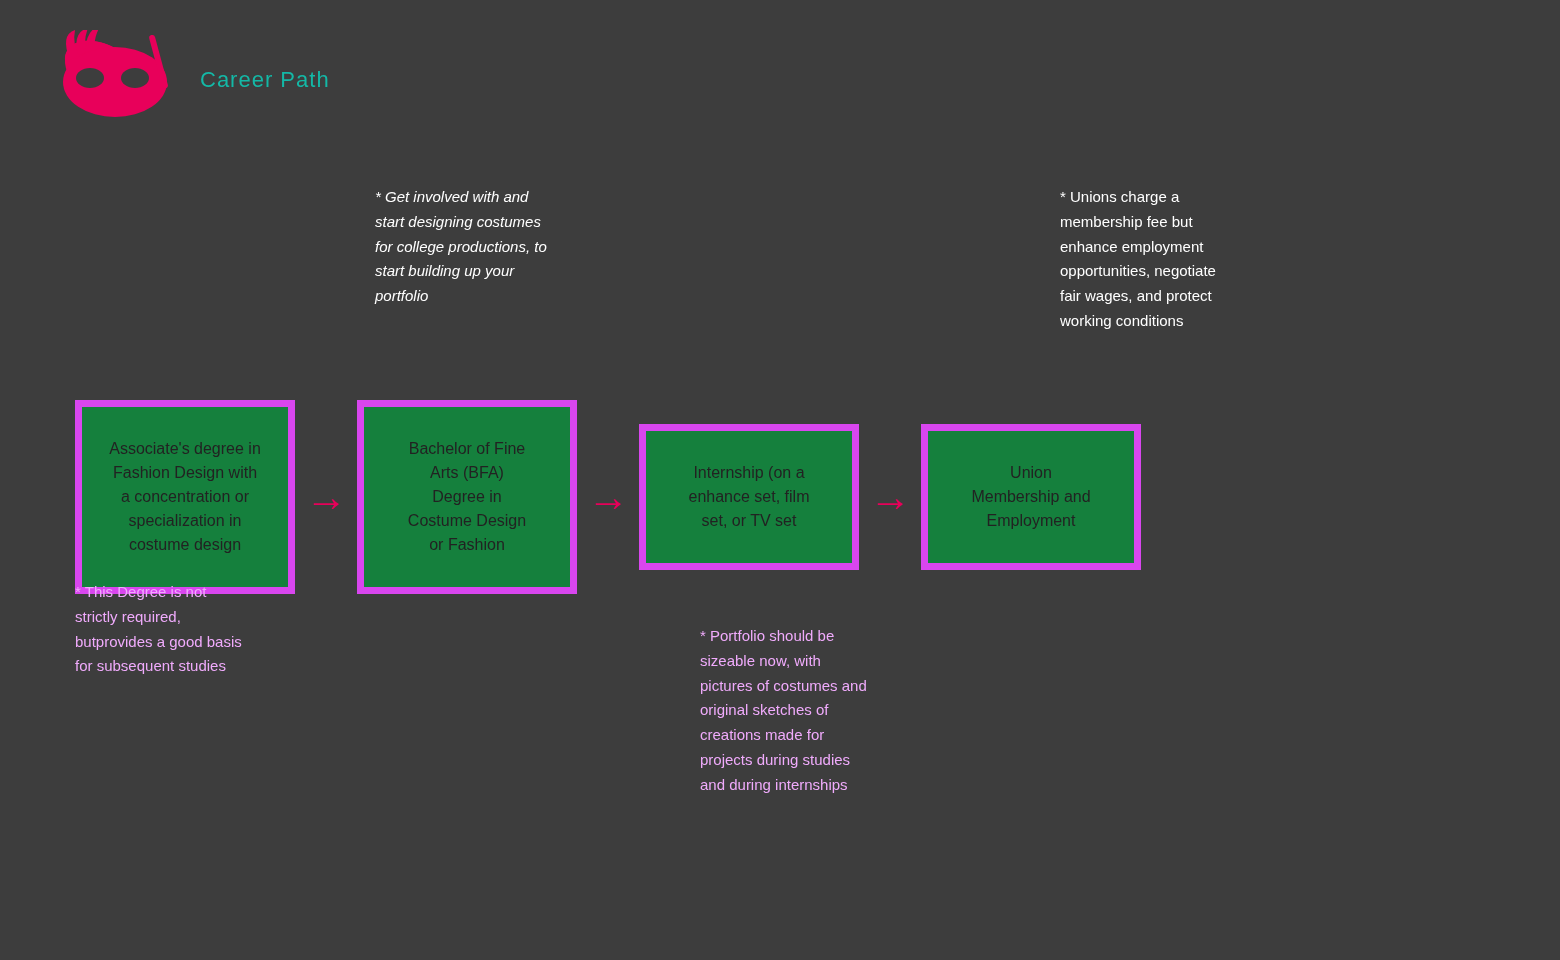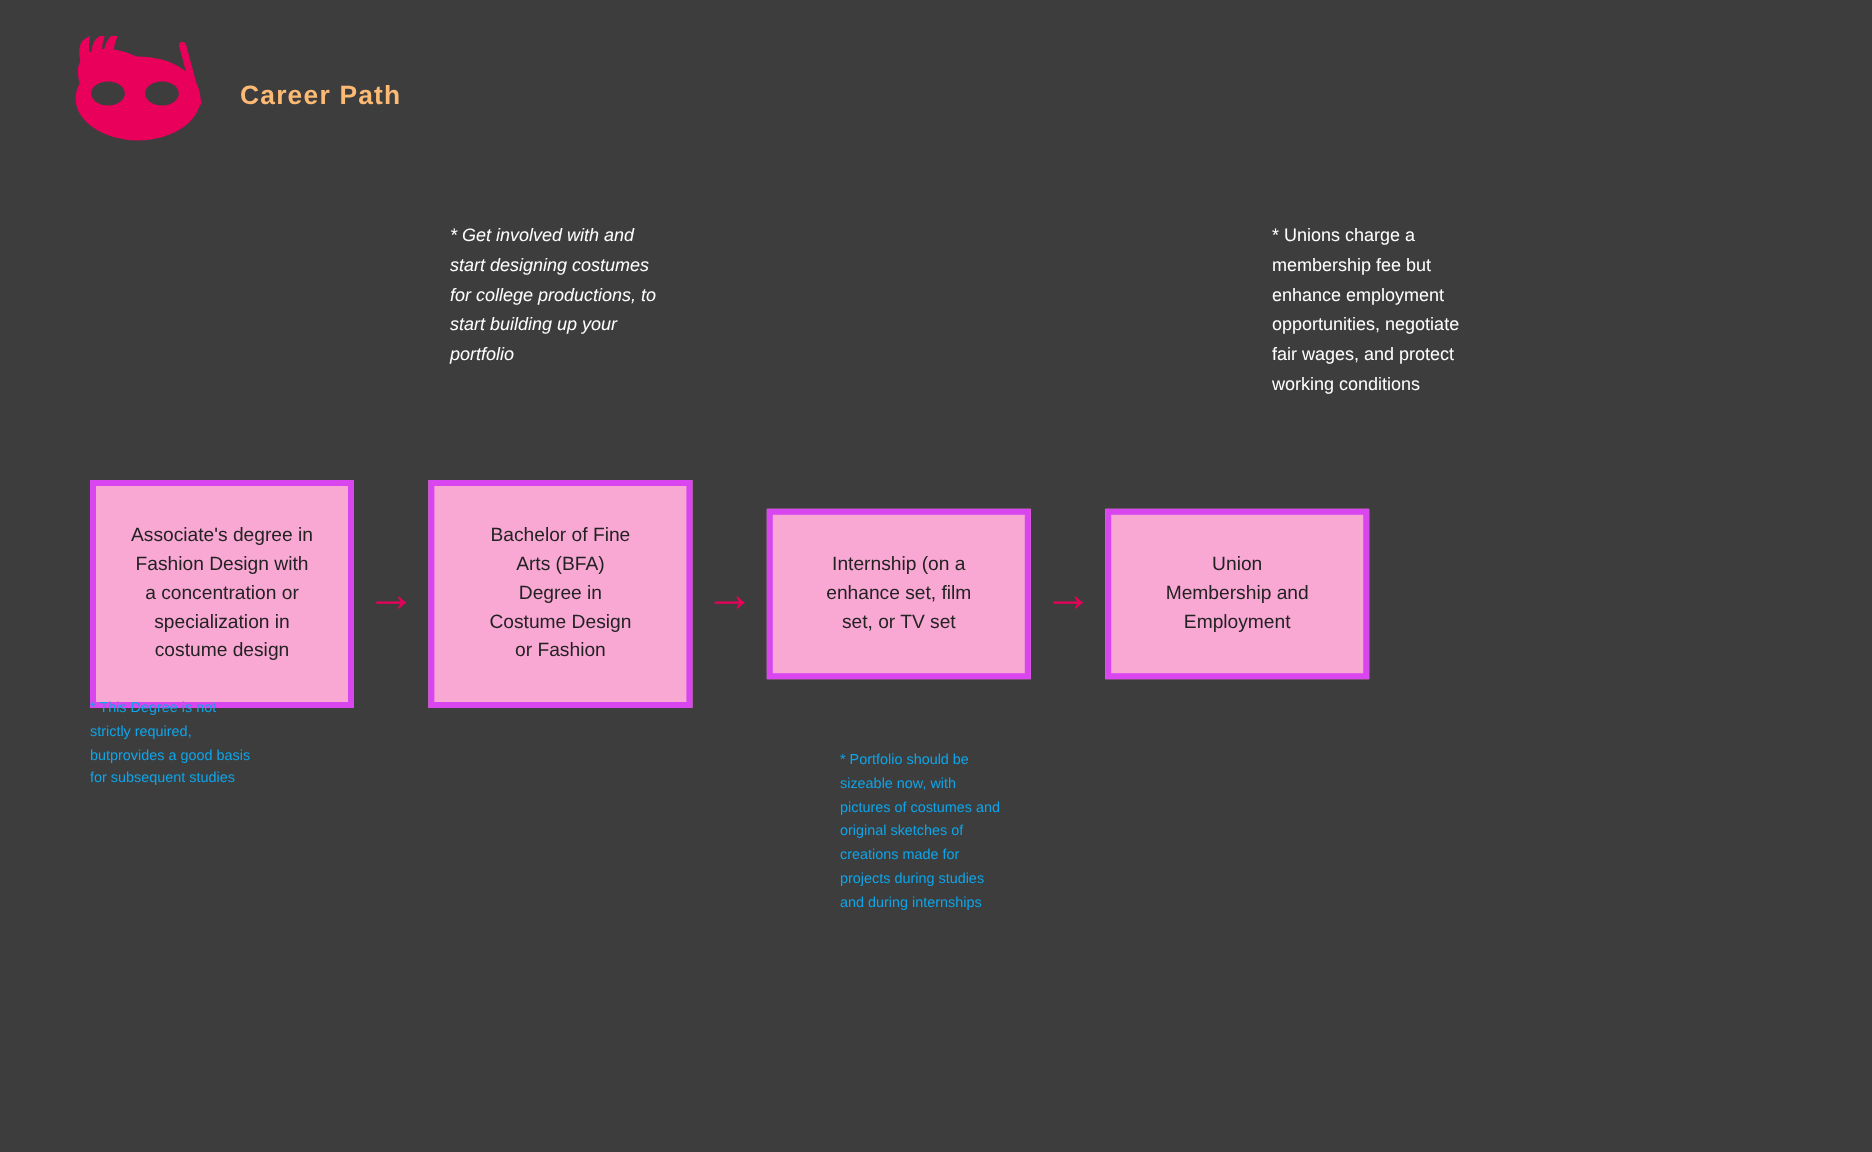--- a/index.html
+++ b/index.html
@@ -36,22 +36,22 @@
     .title-main {
       font-size: 48px;
       font-weight: 900;
       color: #e8005a;
       letter-spacing: 2px;
       text-transform: uppercase;
     }
 
     .title-sub {
       font-size: 22px;
-      font-weight: 700;
-      color: #fdba74;
+      font-weight: 400;
+      color: #14b8a6;
       letter-spacing: 1px;
     }
 
     
     .career-path {
       position: absolute;
       top: 185px;
       left: 0;
       right: 0;
       bottom: 0;
@@ -61,23 +61,23 @@
     .steps-row {
       display: flex;
       align-items: center;
       position: absolute;
       top: 215px;
       left: 75px;
       right: 40px;
     }
 
     .step-box {
-      background-color: #f9a8d4;
+      background-color: #15803d;
       color: #222;
-      border: 5px solid #d946ef;
+      border: 7px solid #d946ef;
       text-align: center;
       padding: 30px 20px;
       font-size: 16px;
       line-height: 1.5;
       width: 220px;
       min-height: 140px;
       display: flex;
       align-items: center;
       justify-content: center;
       flex-shrink: 0;
@@ -95,23 +95,23 @@
     .note-above {
       position: absolute;
       font-size: 15px;
       line-height: 1.65;
       color: #ffffff;
     }
 
     
     .note-below {
       position: absolute;
-      font-size: 12px;
+      font-size: 15px;
       line-height: 1.65;
-      color: #0ea5e9;
+      color: #f0abfc;
     }
   </style>
 </head>
 <body>
 
 <div class="header">
 
   <div class="mask-icon">
     <svg width="120" height="100" viewBox="0 0 120 100" xmlns="http://www.w3.org/2000/svg">
 

